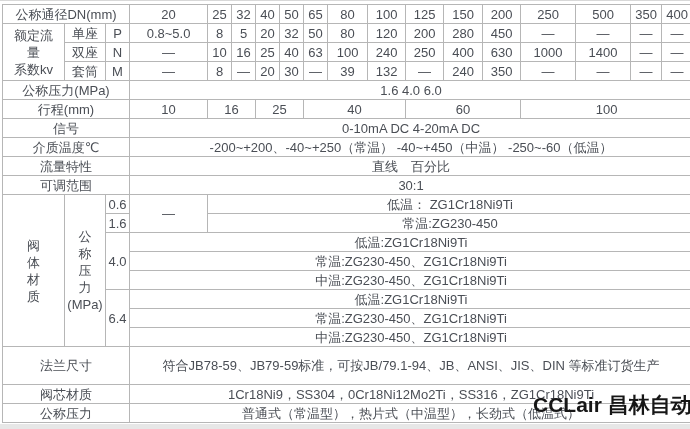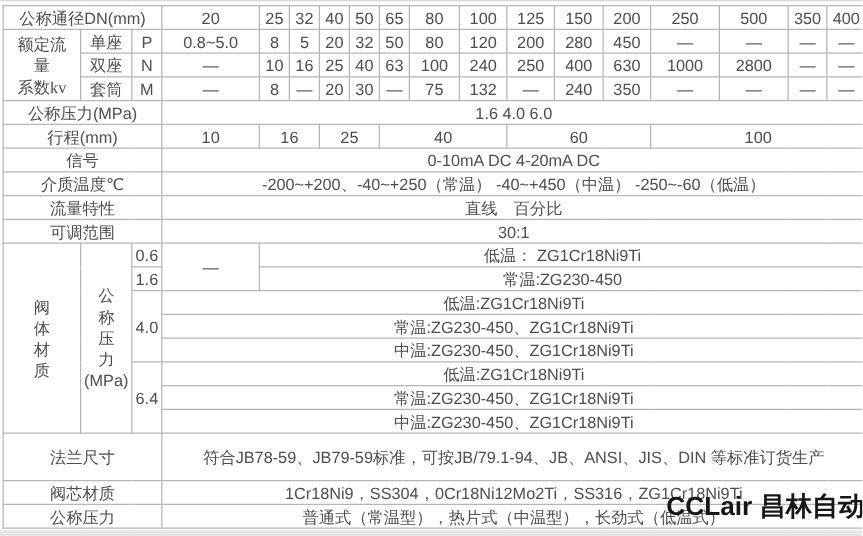--- a/index.html
+++ b/index.html
@@ -12,21 +12,21 @@
   }
   table.spec {
     position:absolute; left:2px; top:4px; width:686px;
     border-collapse:collapse; table-layout:fixed;
   }
   table.spec td {
     border:1px solid #b6b6b6; text-align:center; vertical-align:middle;
     font-size:13px; color:#4a4e55; padding:0 1px; line-height:17px;
     white-space:pre-line; overflow:hidden;
   }
-  td.ml { line-height:18px;font-family:Liberation Serif, serif; }
+  td.ml { line-height:18px; }
   td.vlabel { line-height:26px; }
   td.wrap2 { line-height:18px; }
   .watermark {
     position:absolute; left:533px; top:391px; z-index:5;
     font-size:21px; font-weight:bold; color:#161616; white-space:nowrap;
     letter-spacing:0px;
   }
   .bottom-strip {
     position:absolute; left:0; top:424px; width:690px; height:5px; background:#e7e7e7;
   }
@@ -107,34 +107,34 @@
           <td>16</td>
           <td>25</td>
           <td>40</td>
           <td>63</td>
           <td>100</td>
           <td>240</td>
           <td>250</td>
           <td>400</td>
           <td>630</td>
           <td>1000</td>
-          <td>2800</td>
+          <td>1400</td>
           <td>—</td>
           <td>—</td>
         </tr>
         <tr style="height: 19px;">
           <td>套筒</td>
           <td>M</td>
           <td>—</td>
           <td>8</td>
           <td>—</td>
           <td>20</td>
           <td>30</td>
           <td>—</td>
-          <td>75</td>
+          <td>39</td>
           <td>132</td>
           <td>—</td>
           <td>240</td>
           <td>350</td>
           <td>—</td>
           <td>—</td>
           <td>—</td>
           <td>—</td>
         </tr>
         <tr style="height: 19px;">

